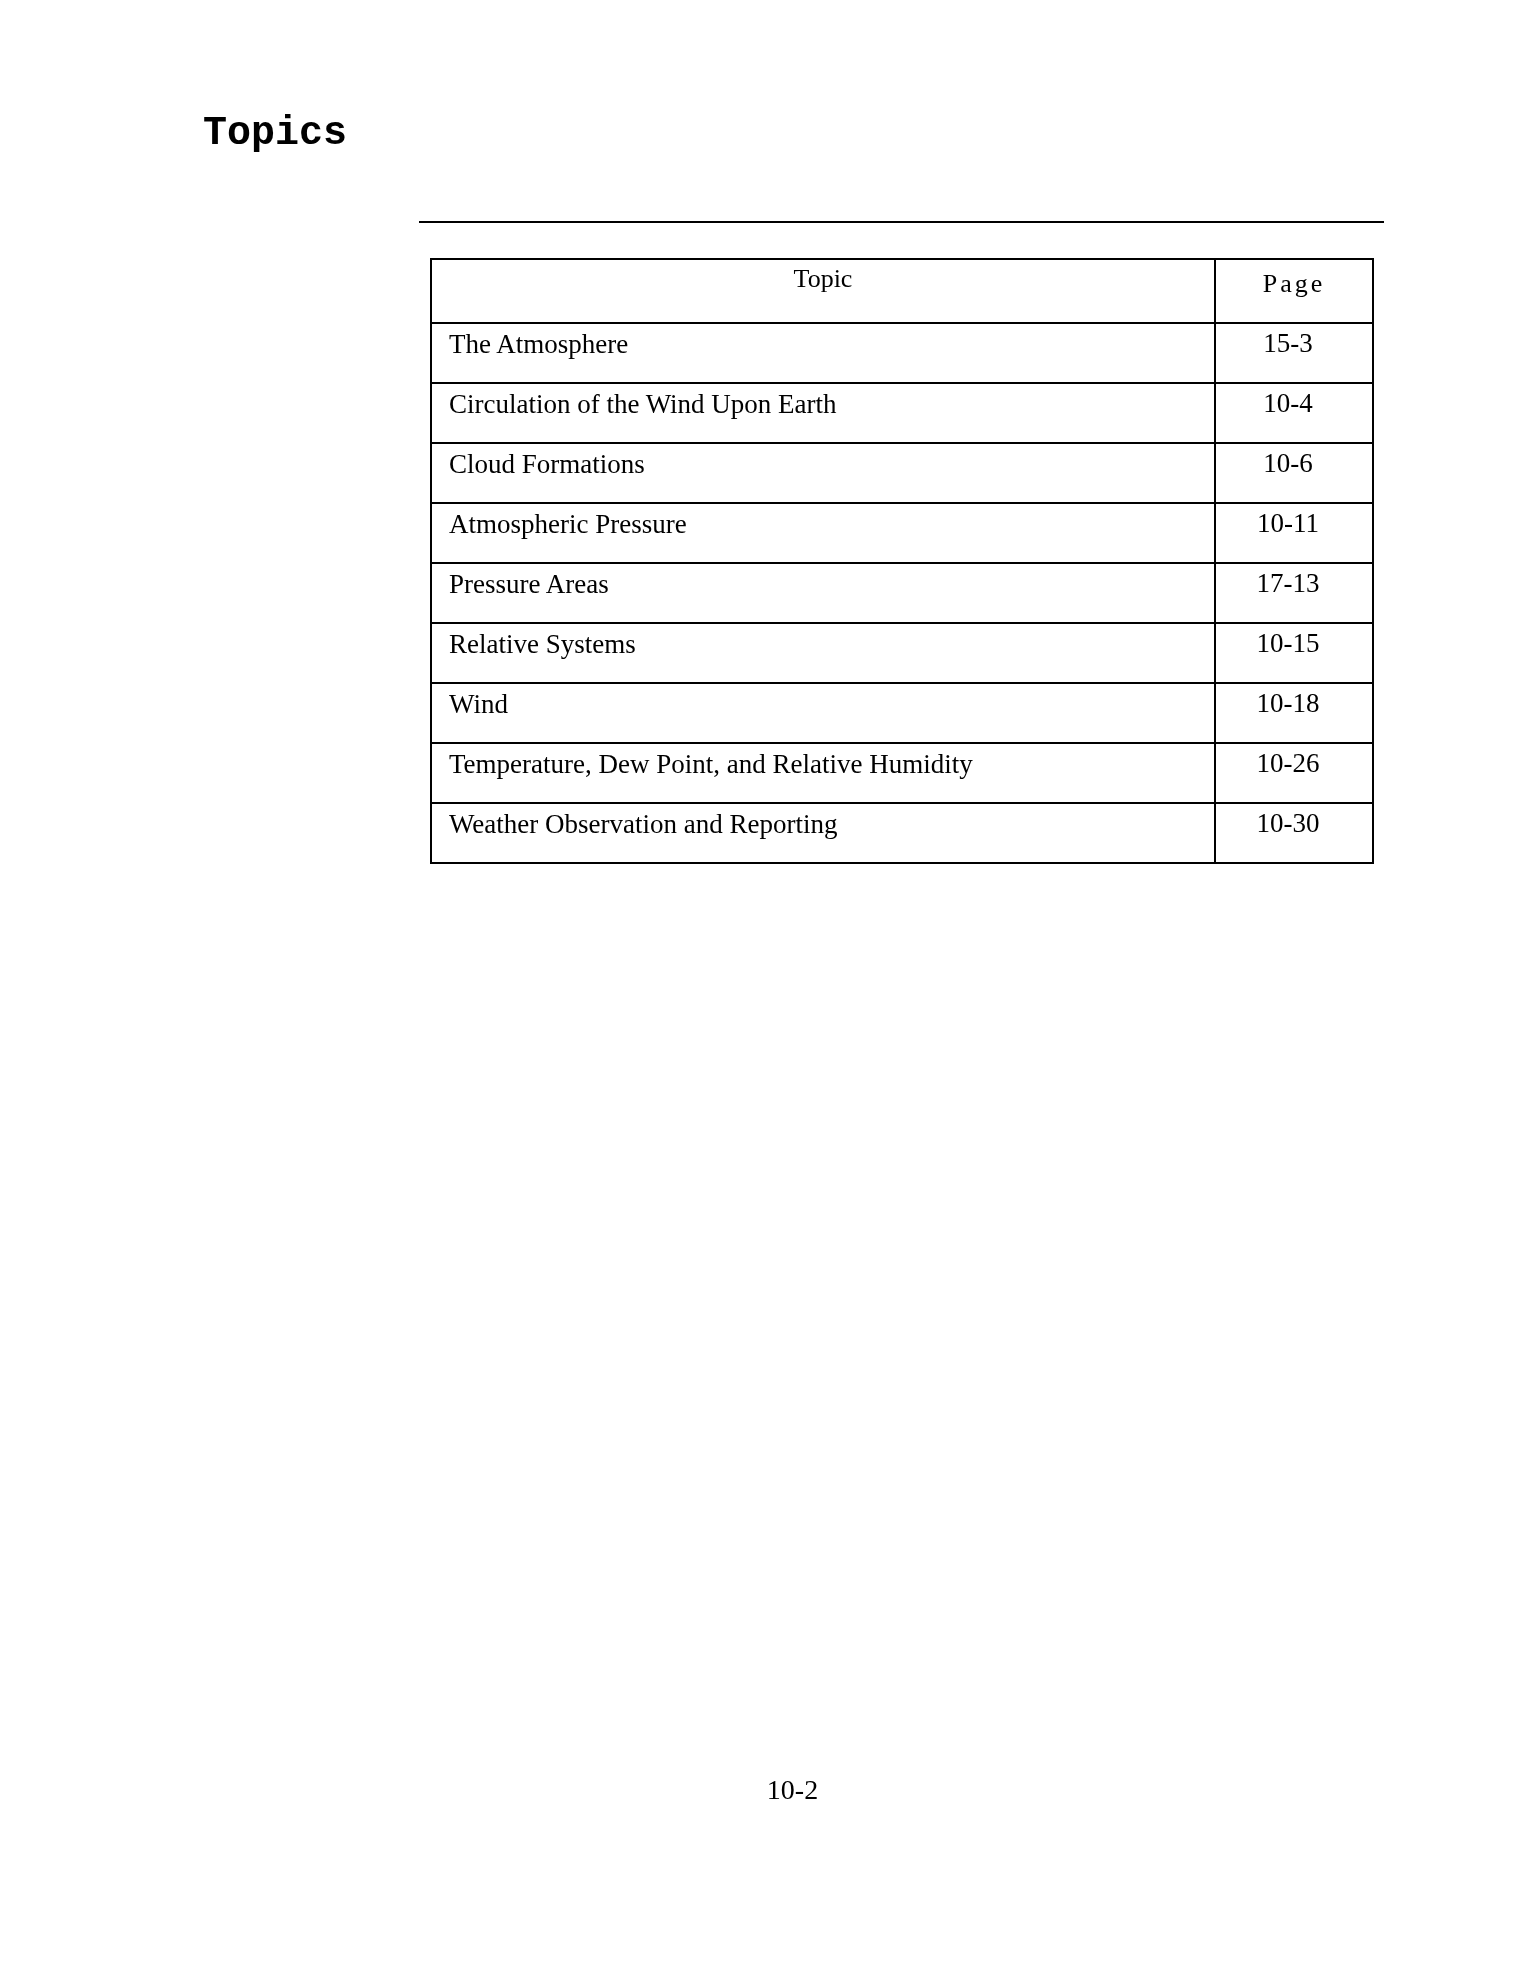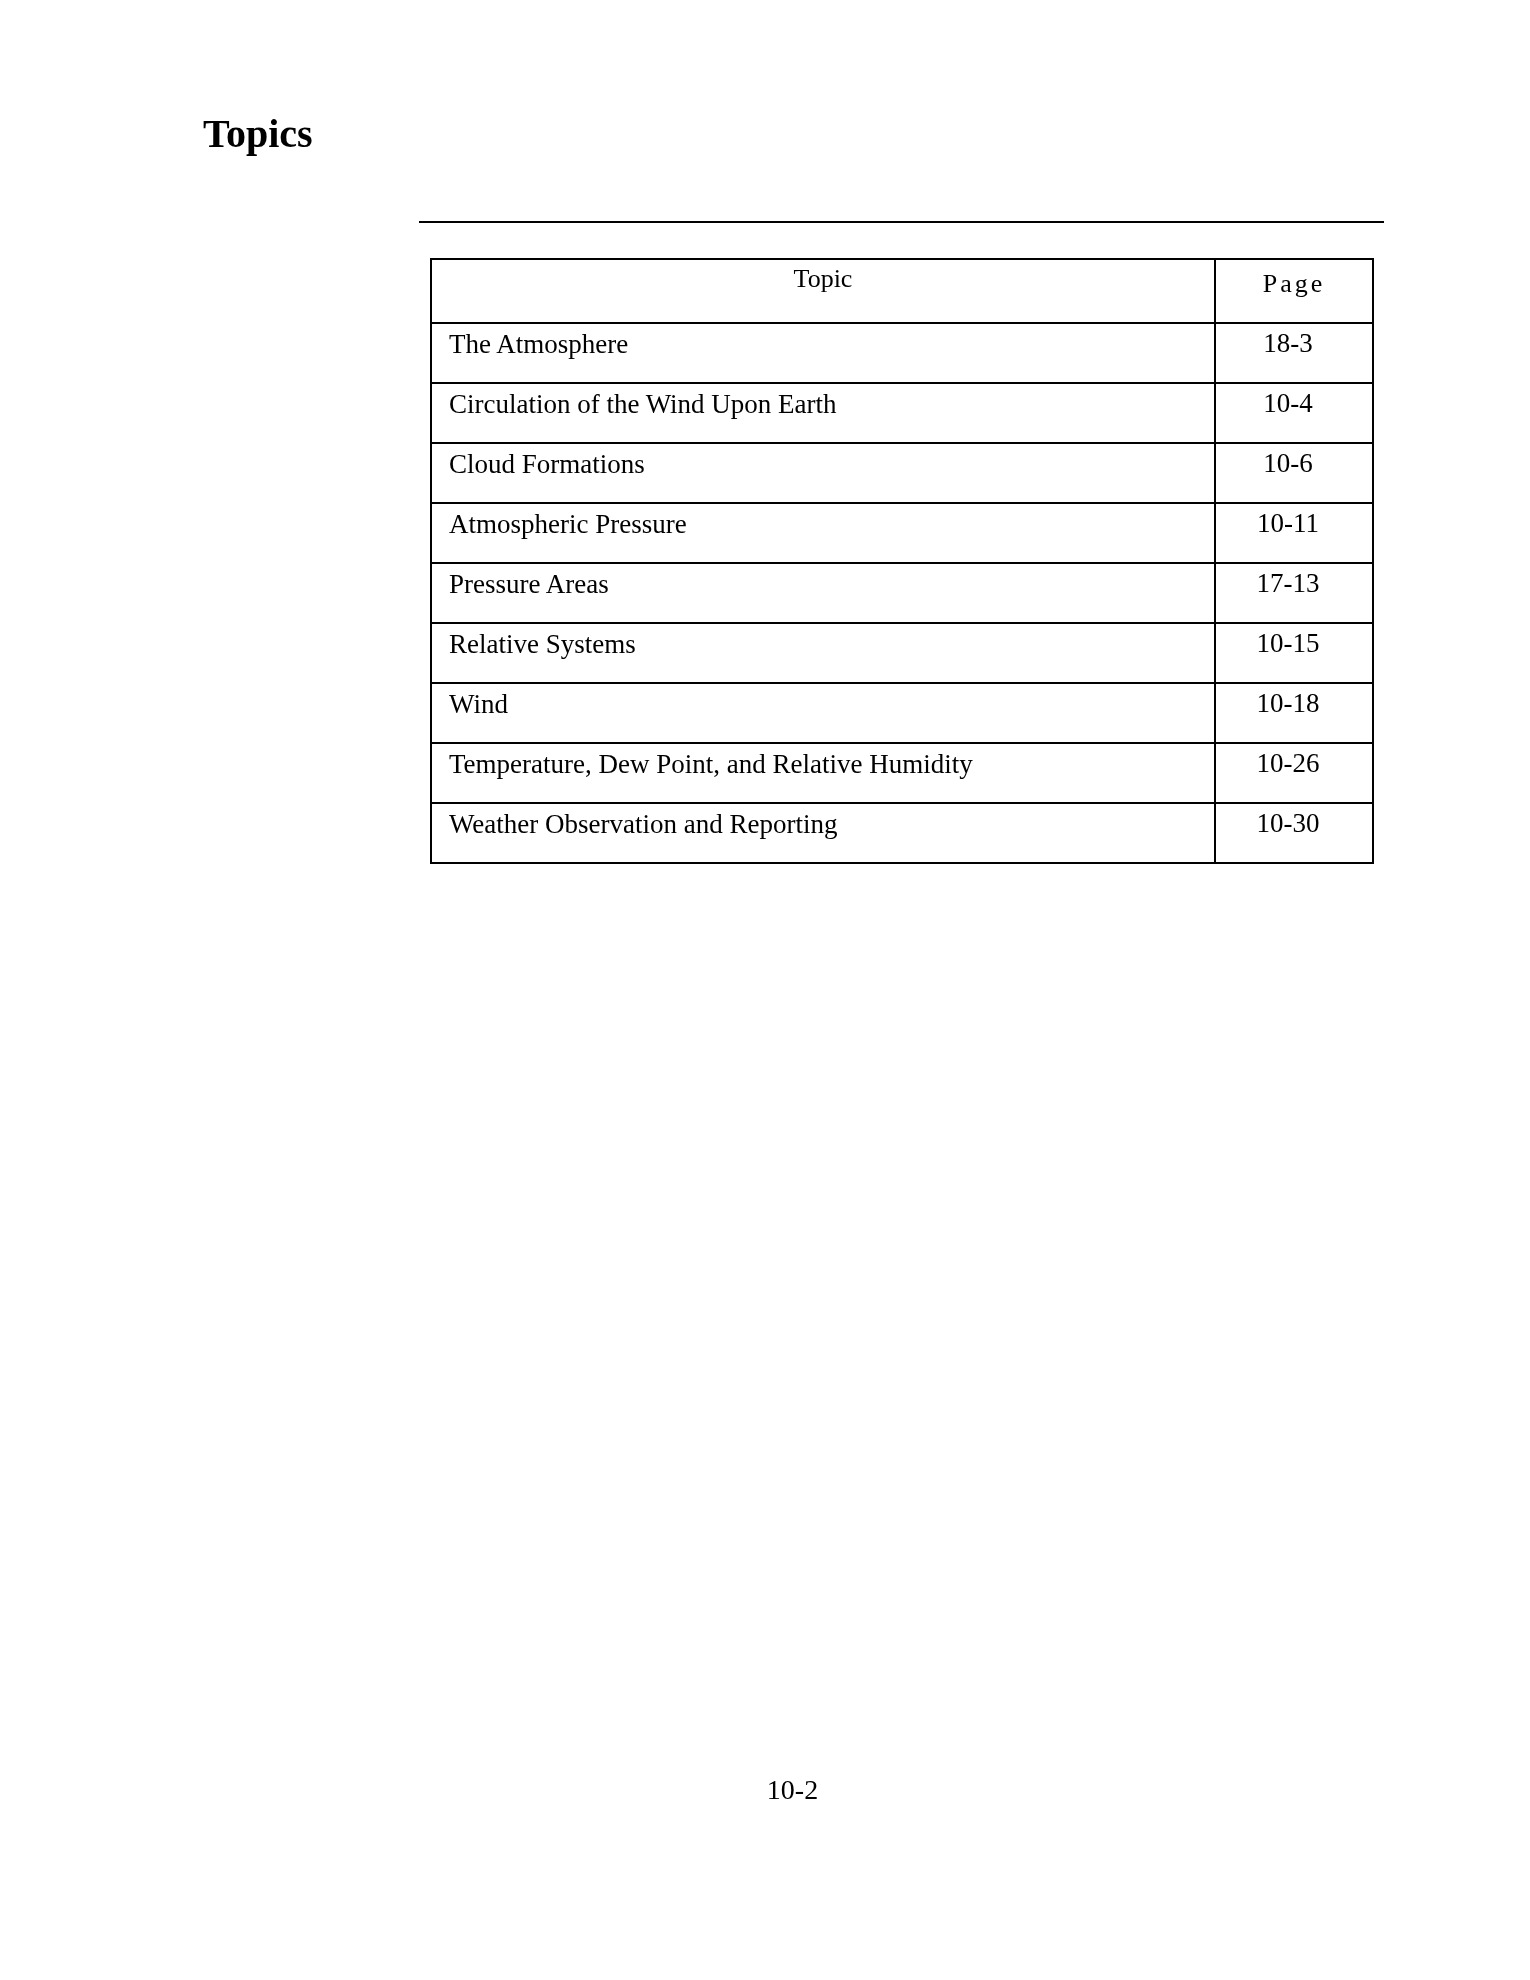--- a/index.html
+++ b/index.html
@@ -11,21 +11,21 @@
       width: 1530px;
       height: 1980px;
       position: relative;
       overflow: hidden;
       color: #000;
     }
     .page-title {
       position: absolute;
       left: 203px;
       top: 110px;
-      font-family: Liberation Serif, serif;
+      font-family: Liberation Mono, monospace;
       font-weight: bold;
       font-size: 40px;
       line-height: 48px;
       margin: 0;
     }
     .rule {
       position: absolute;
       left: 419px;
       top: 221px;
       width: 965px;
@@ -95,21 +95,21 @@
 <table class="toc-table">
   <thead>
     <tr>
       <th class="col-topic">Topic</th>
       <th class="col-page">Page</th>
     </tr>
   </thead>
   <tbody>
     <tr>
       <td class="topic-cell">The  Atmosphere</td>
-      <td class="page-cell">18-3</td>
+      <td class="page-cell">15-3</td>
     </tr>
     <tr>
       <td class="topic-cell">Circulation  of  the  Wind  Upon  Earth</td>
       <td class="page-cell">10-4</td>
     </tr>
     <tr>
       <td class="topic-cell">Cloud  Formations</td>
       <td class="page-cell">10-6</td>
     </tr>
     <tr>

